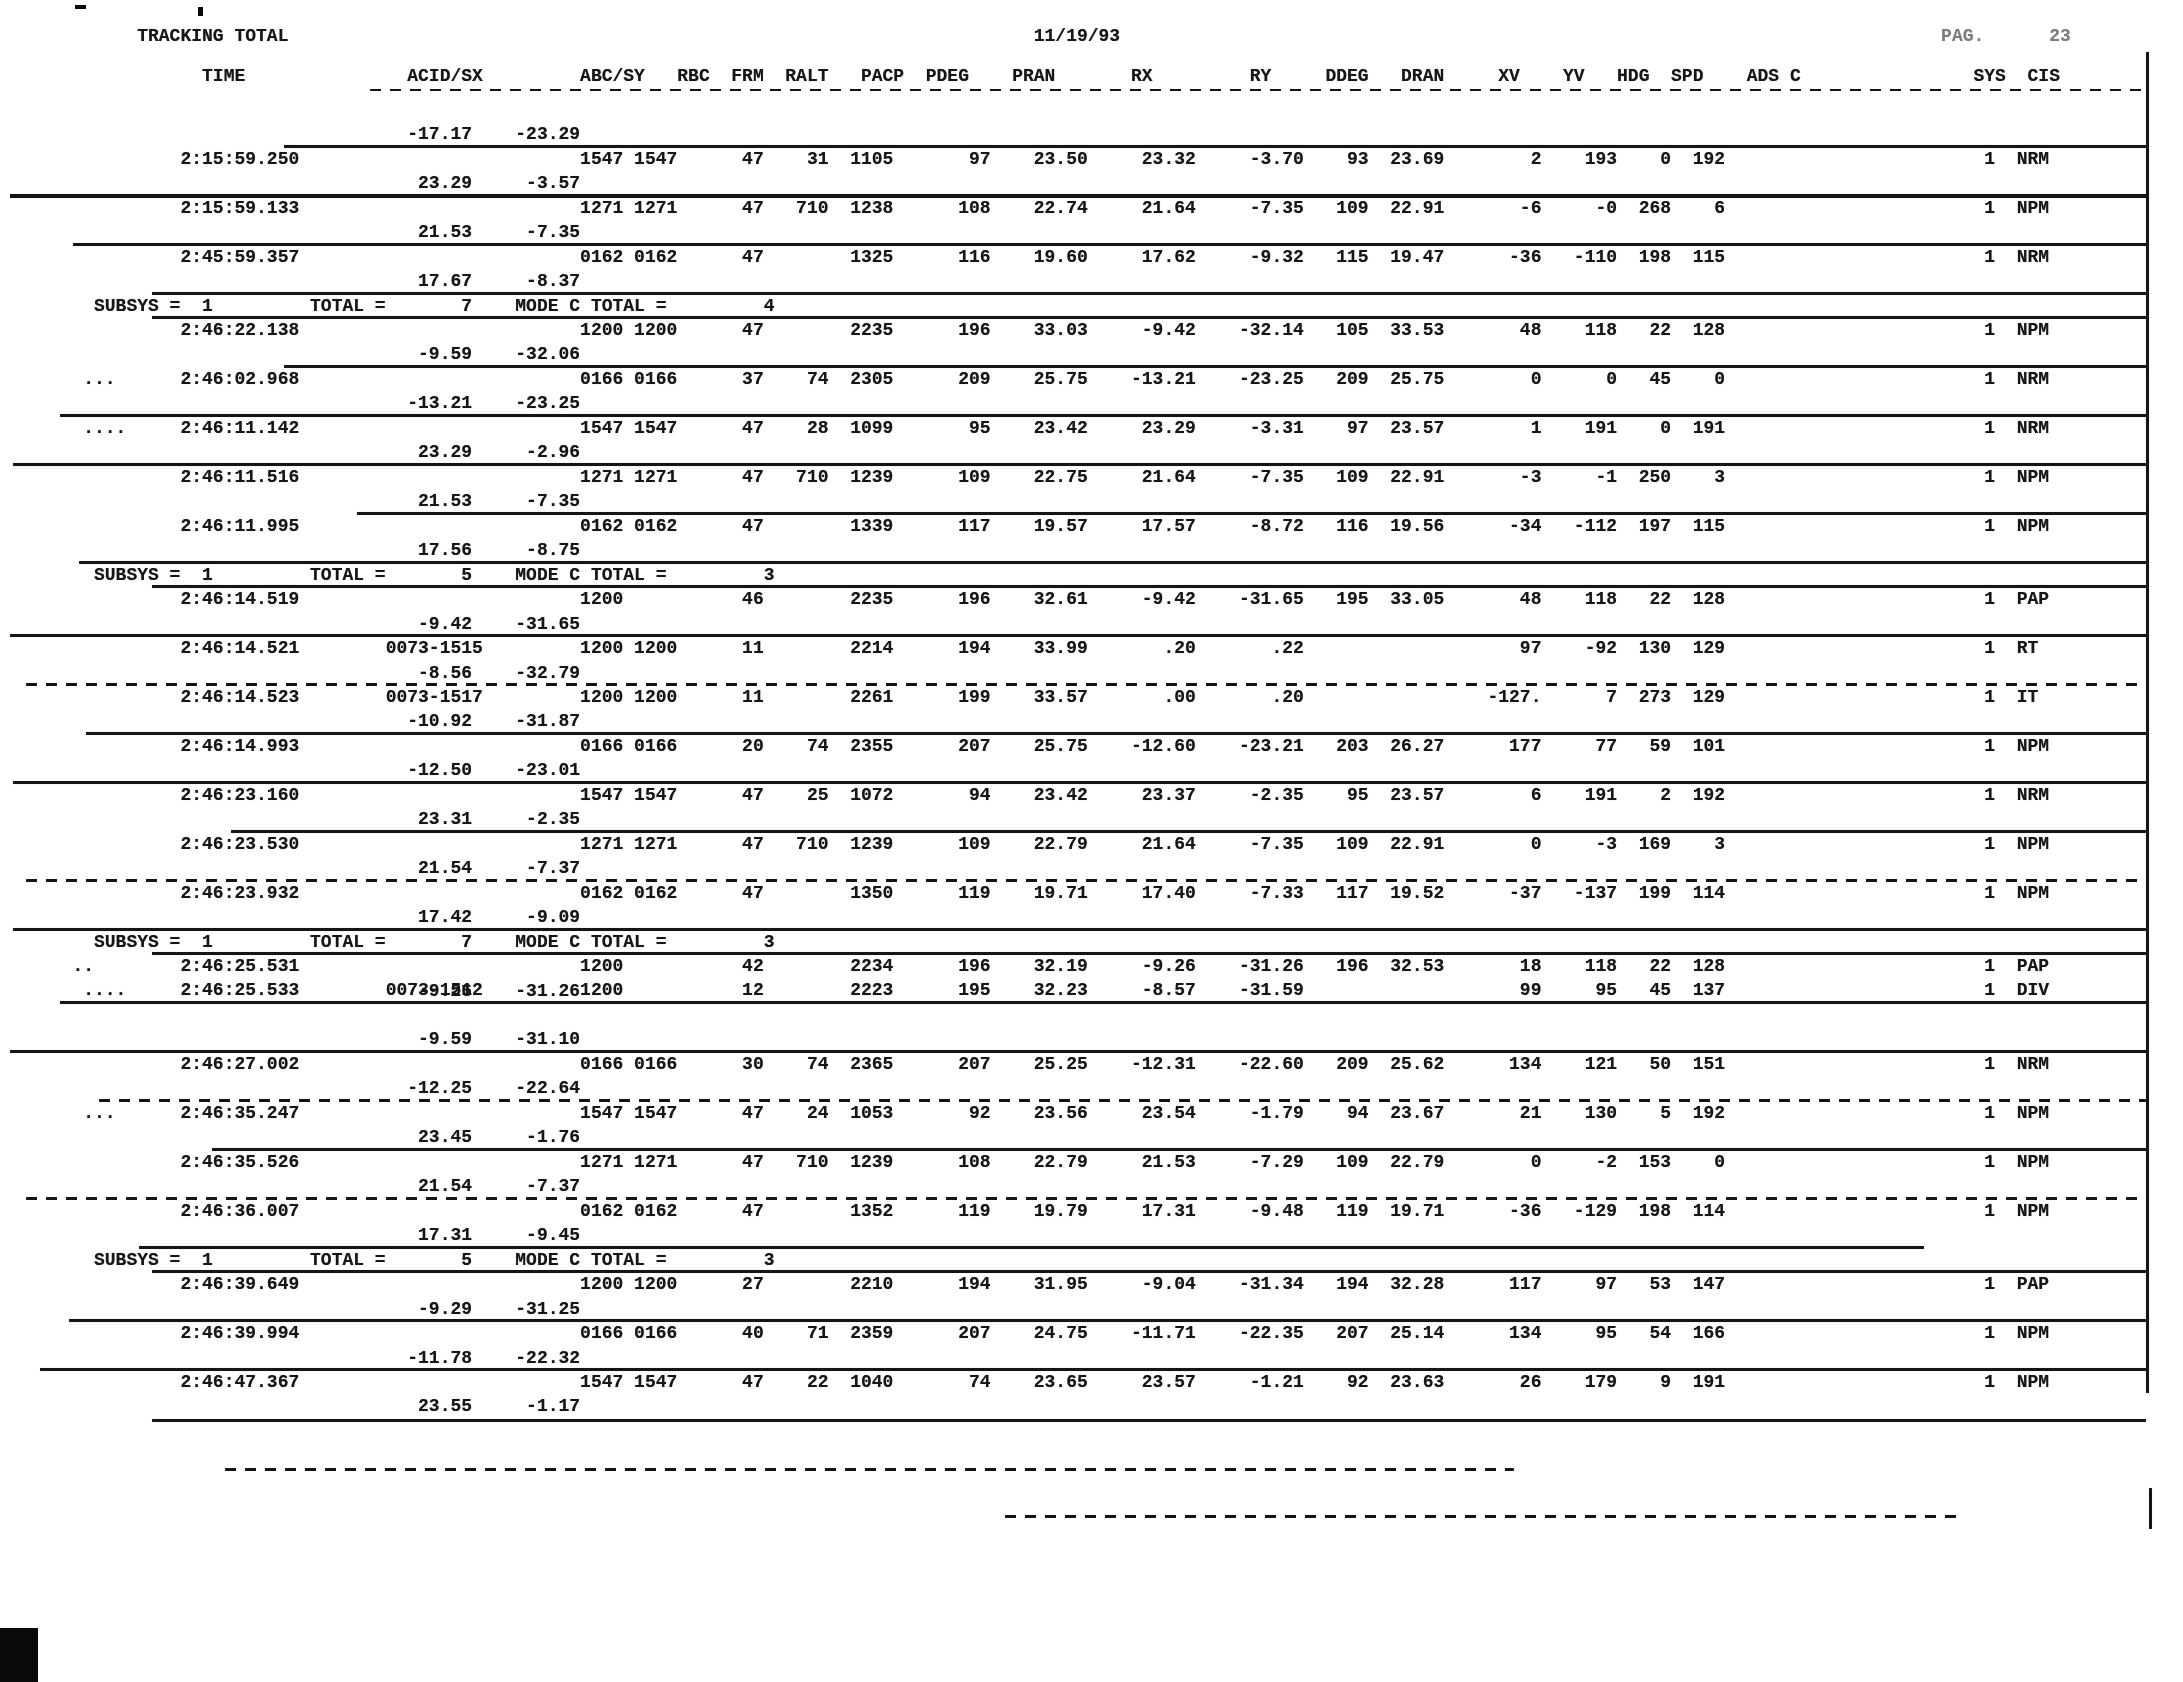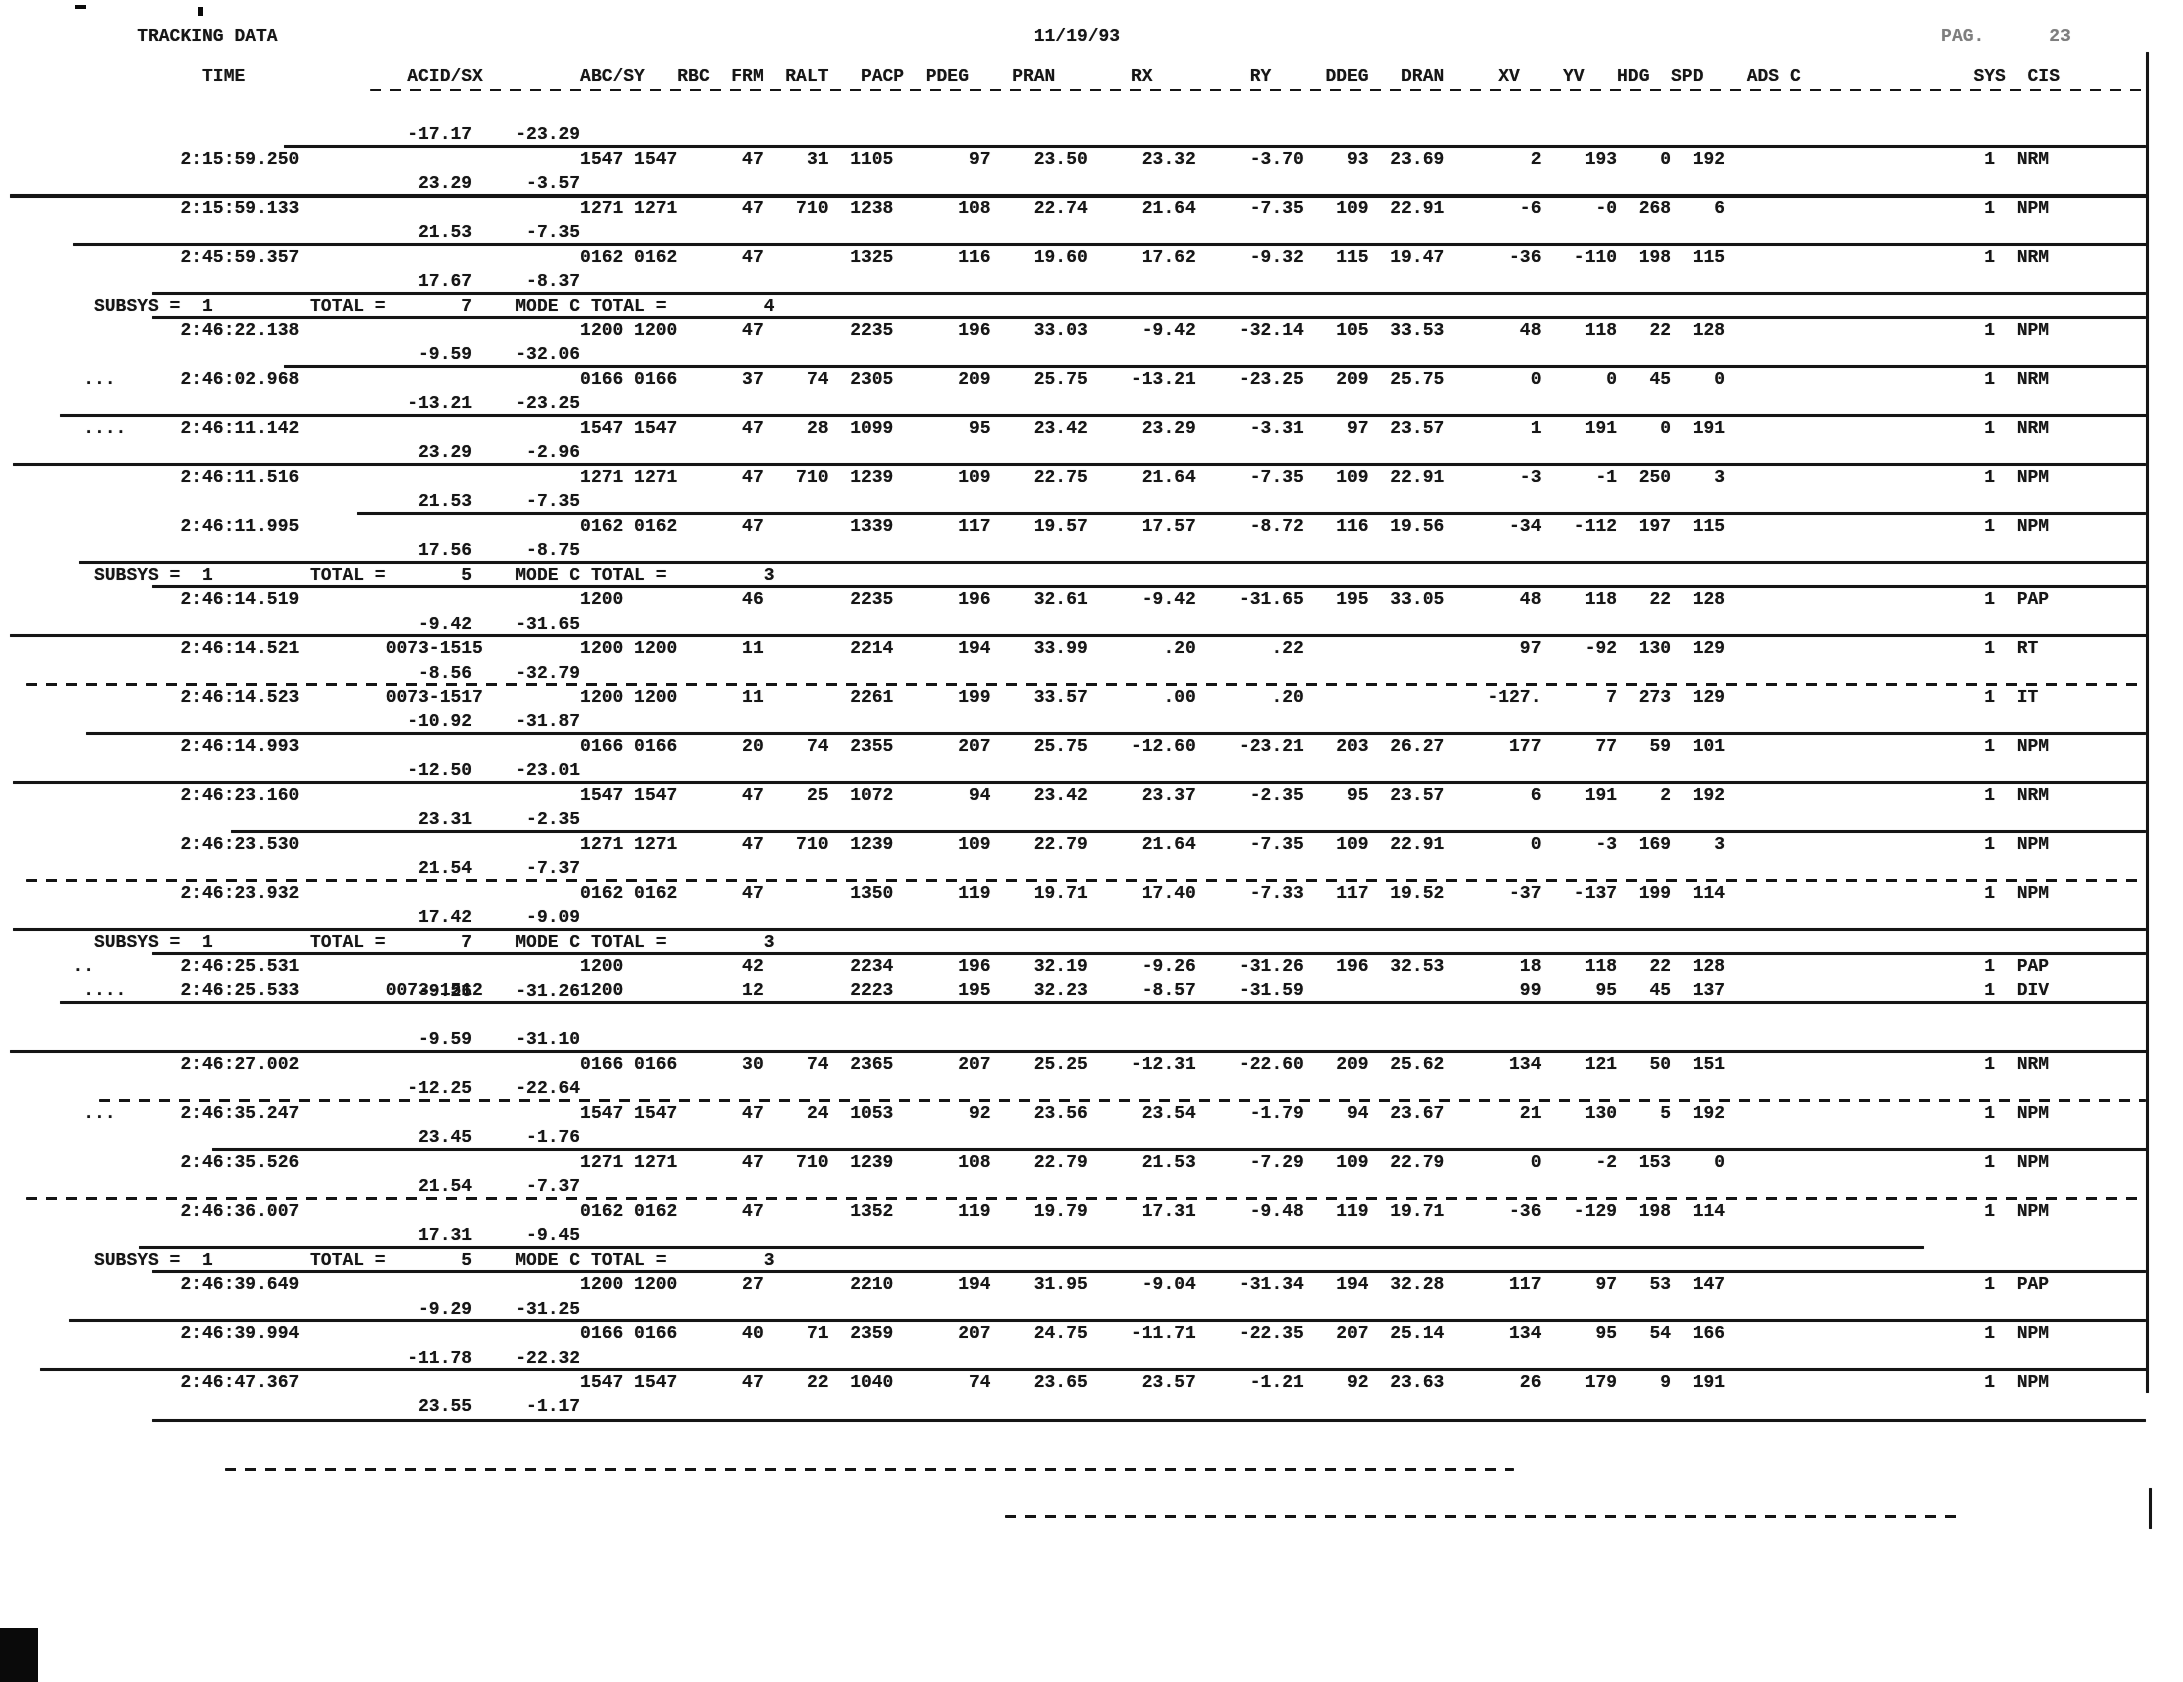--- a/index.html
+++ b/index.html
@@ -23,21 +23,21 @@
   .rule{position:absolute;background:#151515;border-radius:0.7px;box-shadow:0 0 0.7px rgba(0,0,0,.6);}
   .rule.dash{background:repeating-linear-gradient(90deg,#151515 0 10.6px,transparent 10.6px 20px);box-shadow:none;}
   .mark{position:absolute;background:#0a0a0a;}
 </style>
 </head>
 <body>
 
 <div class="page">
 
   <div class="line" style="top:26.4px">
-    <span class="seg" style="left:9ch">TRACKING DATA</span>
+    <span class="seg" style="left:9ch">TRACKING TOTAL</span>
     <span class="seg" style="left:92ch">11/19/93</span>
     <span class="seg faint" style="left:176ch">PAG.</span>
     <span class="seg faint" style="left:186ch">23</span>
   </div>
 
   <div>
       <div class="line" style="top: 66px;">               TIME               ACID/SX         ABC/SY   RBC  FRM  RALT   PACP  PDEG    PRAN       RX         RY     DDEG   DRAN     XV    YV   HDG  SPD    ADS C                SYS  CIS</div>
       <div class="line" style="top: 124px;">                                  -17.17    -23.29</div>
       <div class="line" style="top: 149px;">             2:15:59.250                          1547 1547      47    31  1105       97    23.50     23.32     -3.70    93  23.69        2    193    0  192                        1  NRM</div>
       <div class="line" style="top: 173px;">                                   23.29     -3.57</div>

